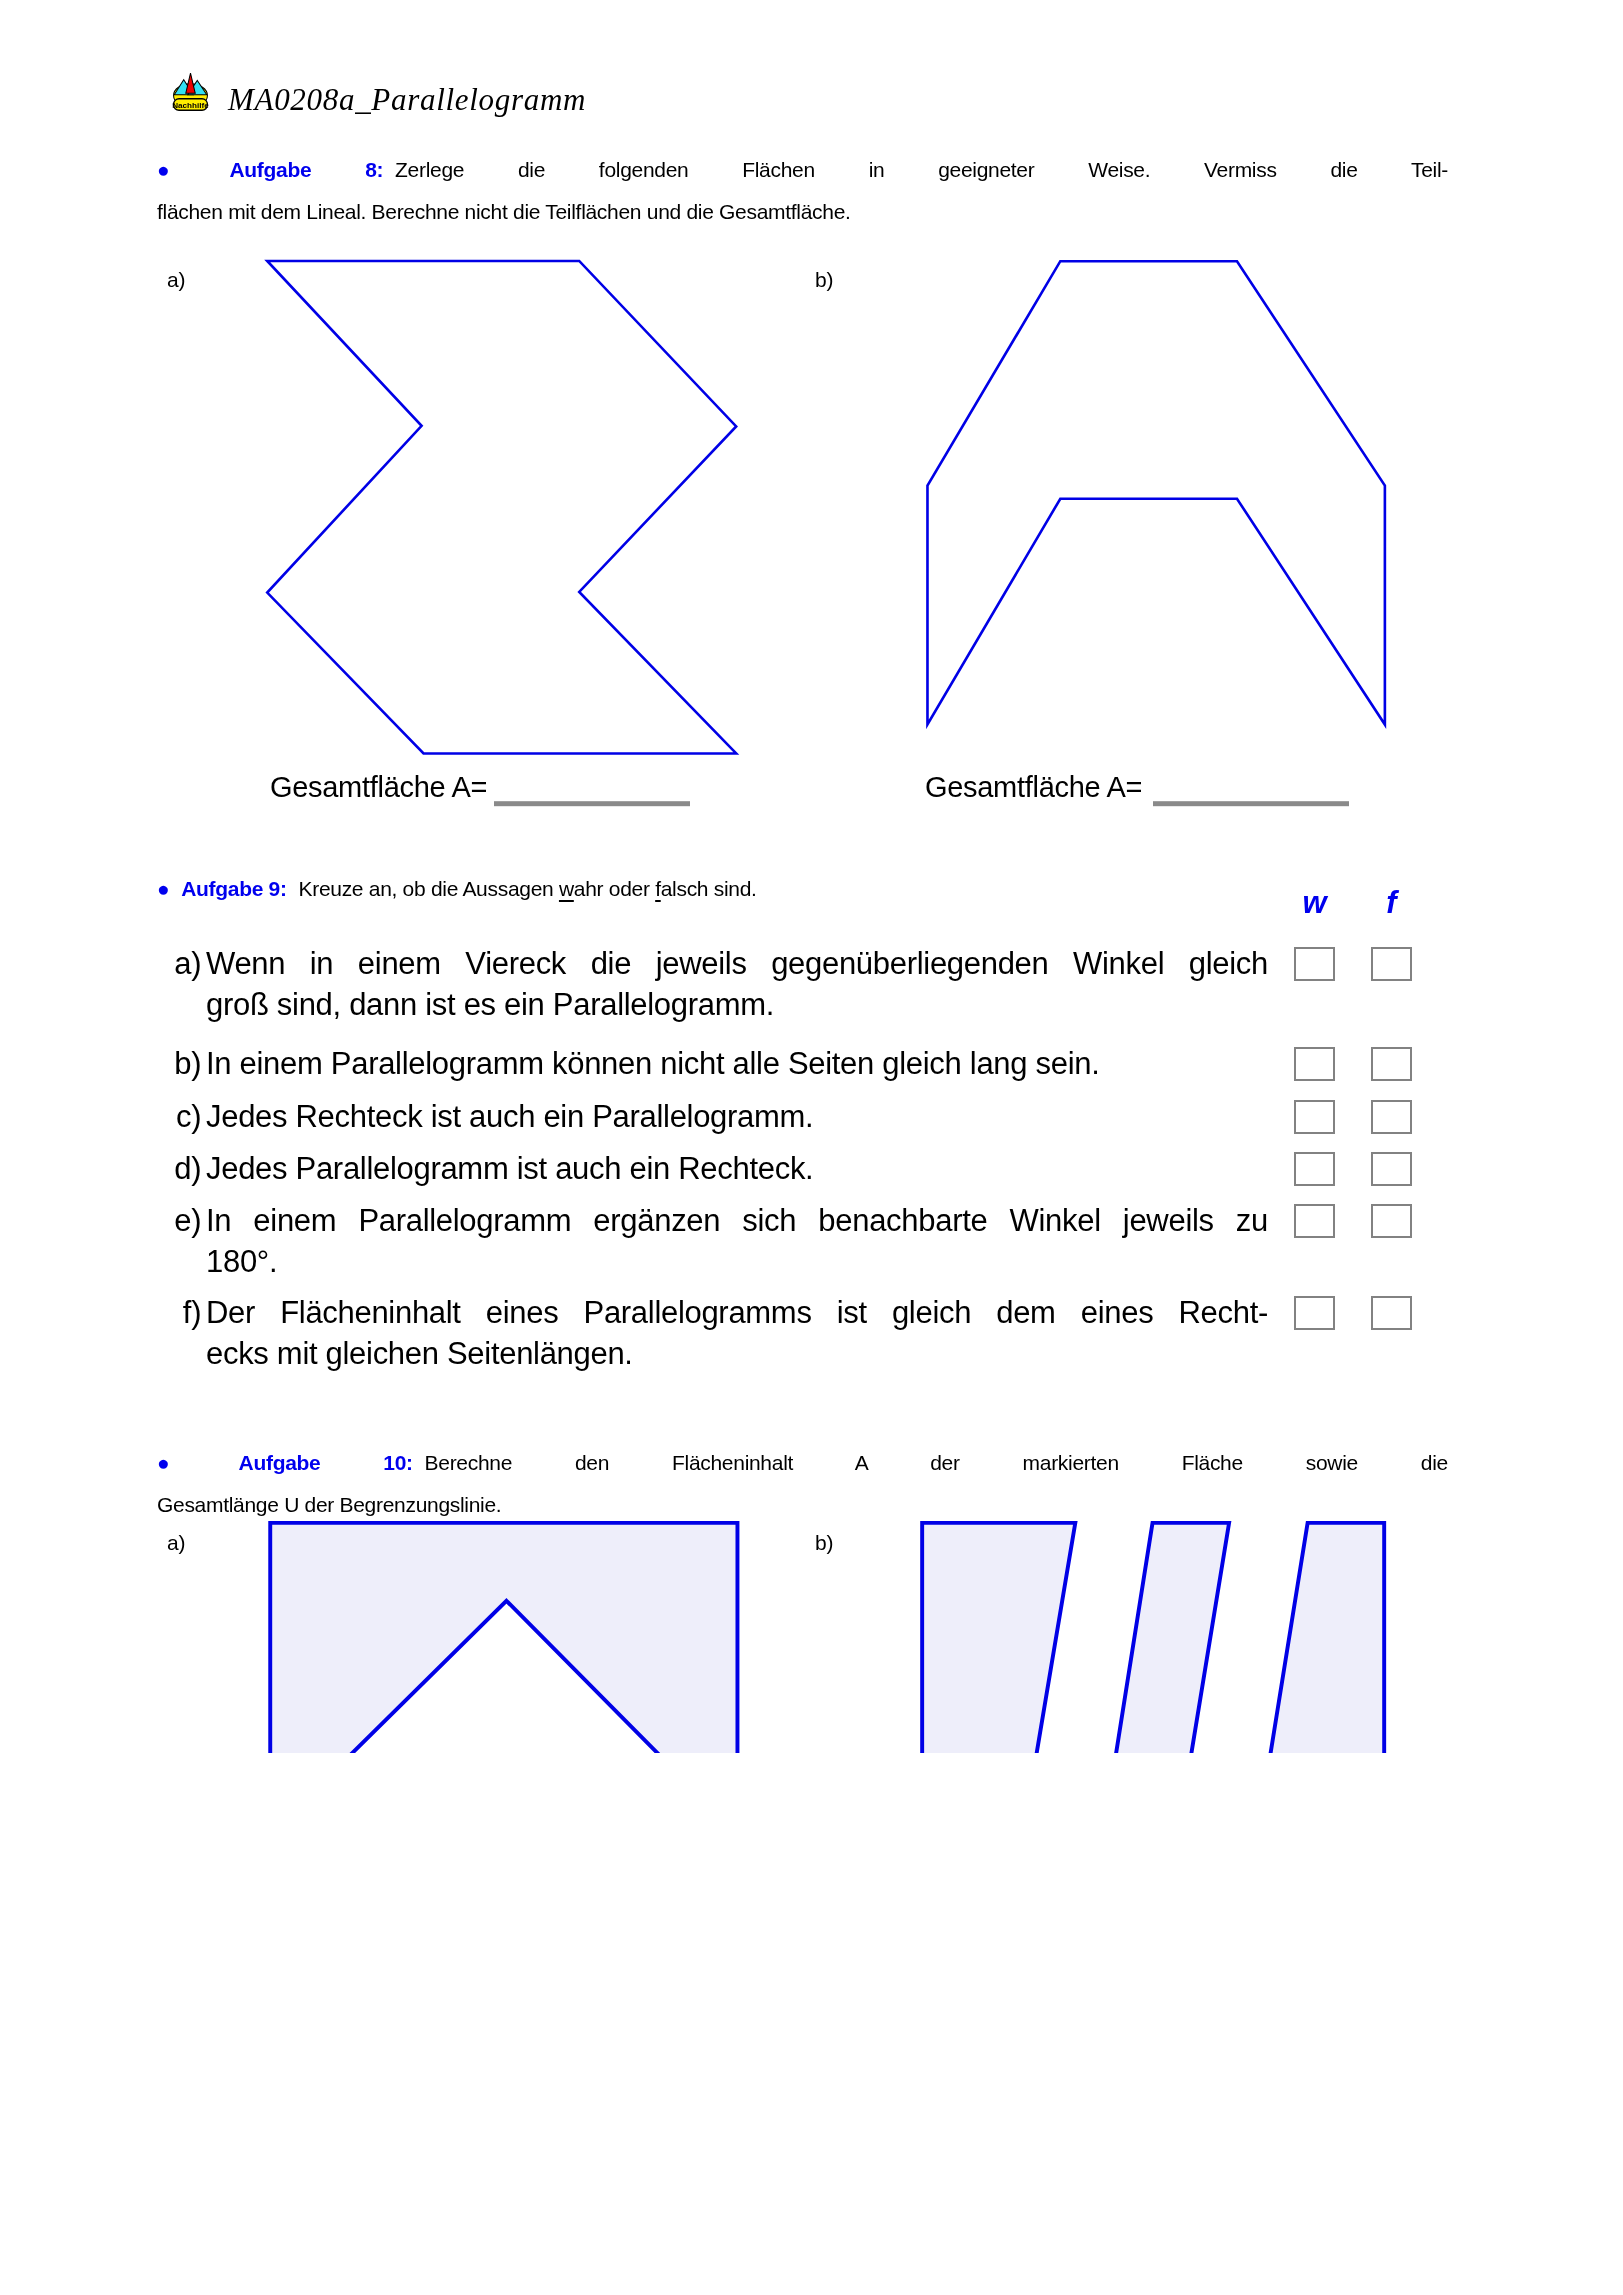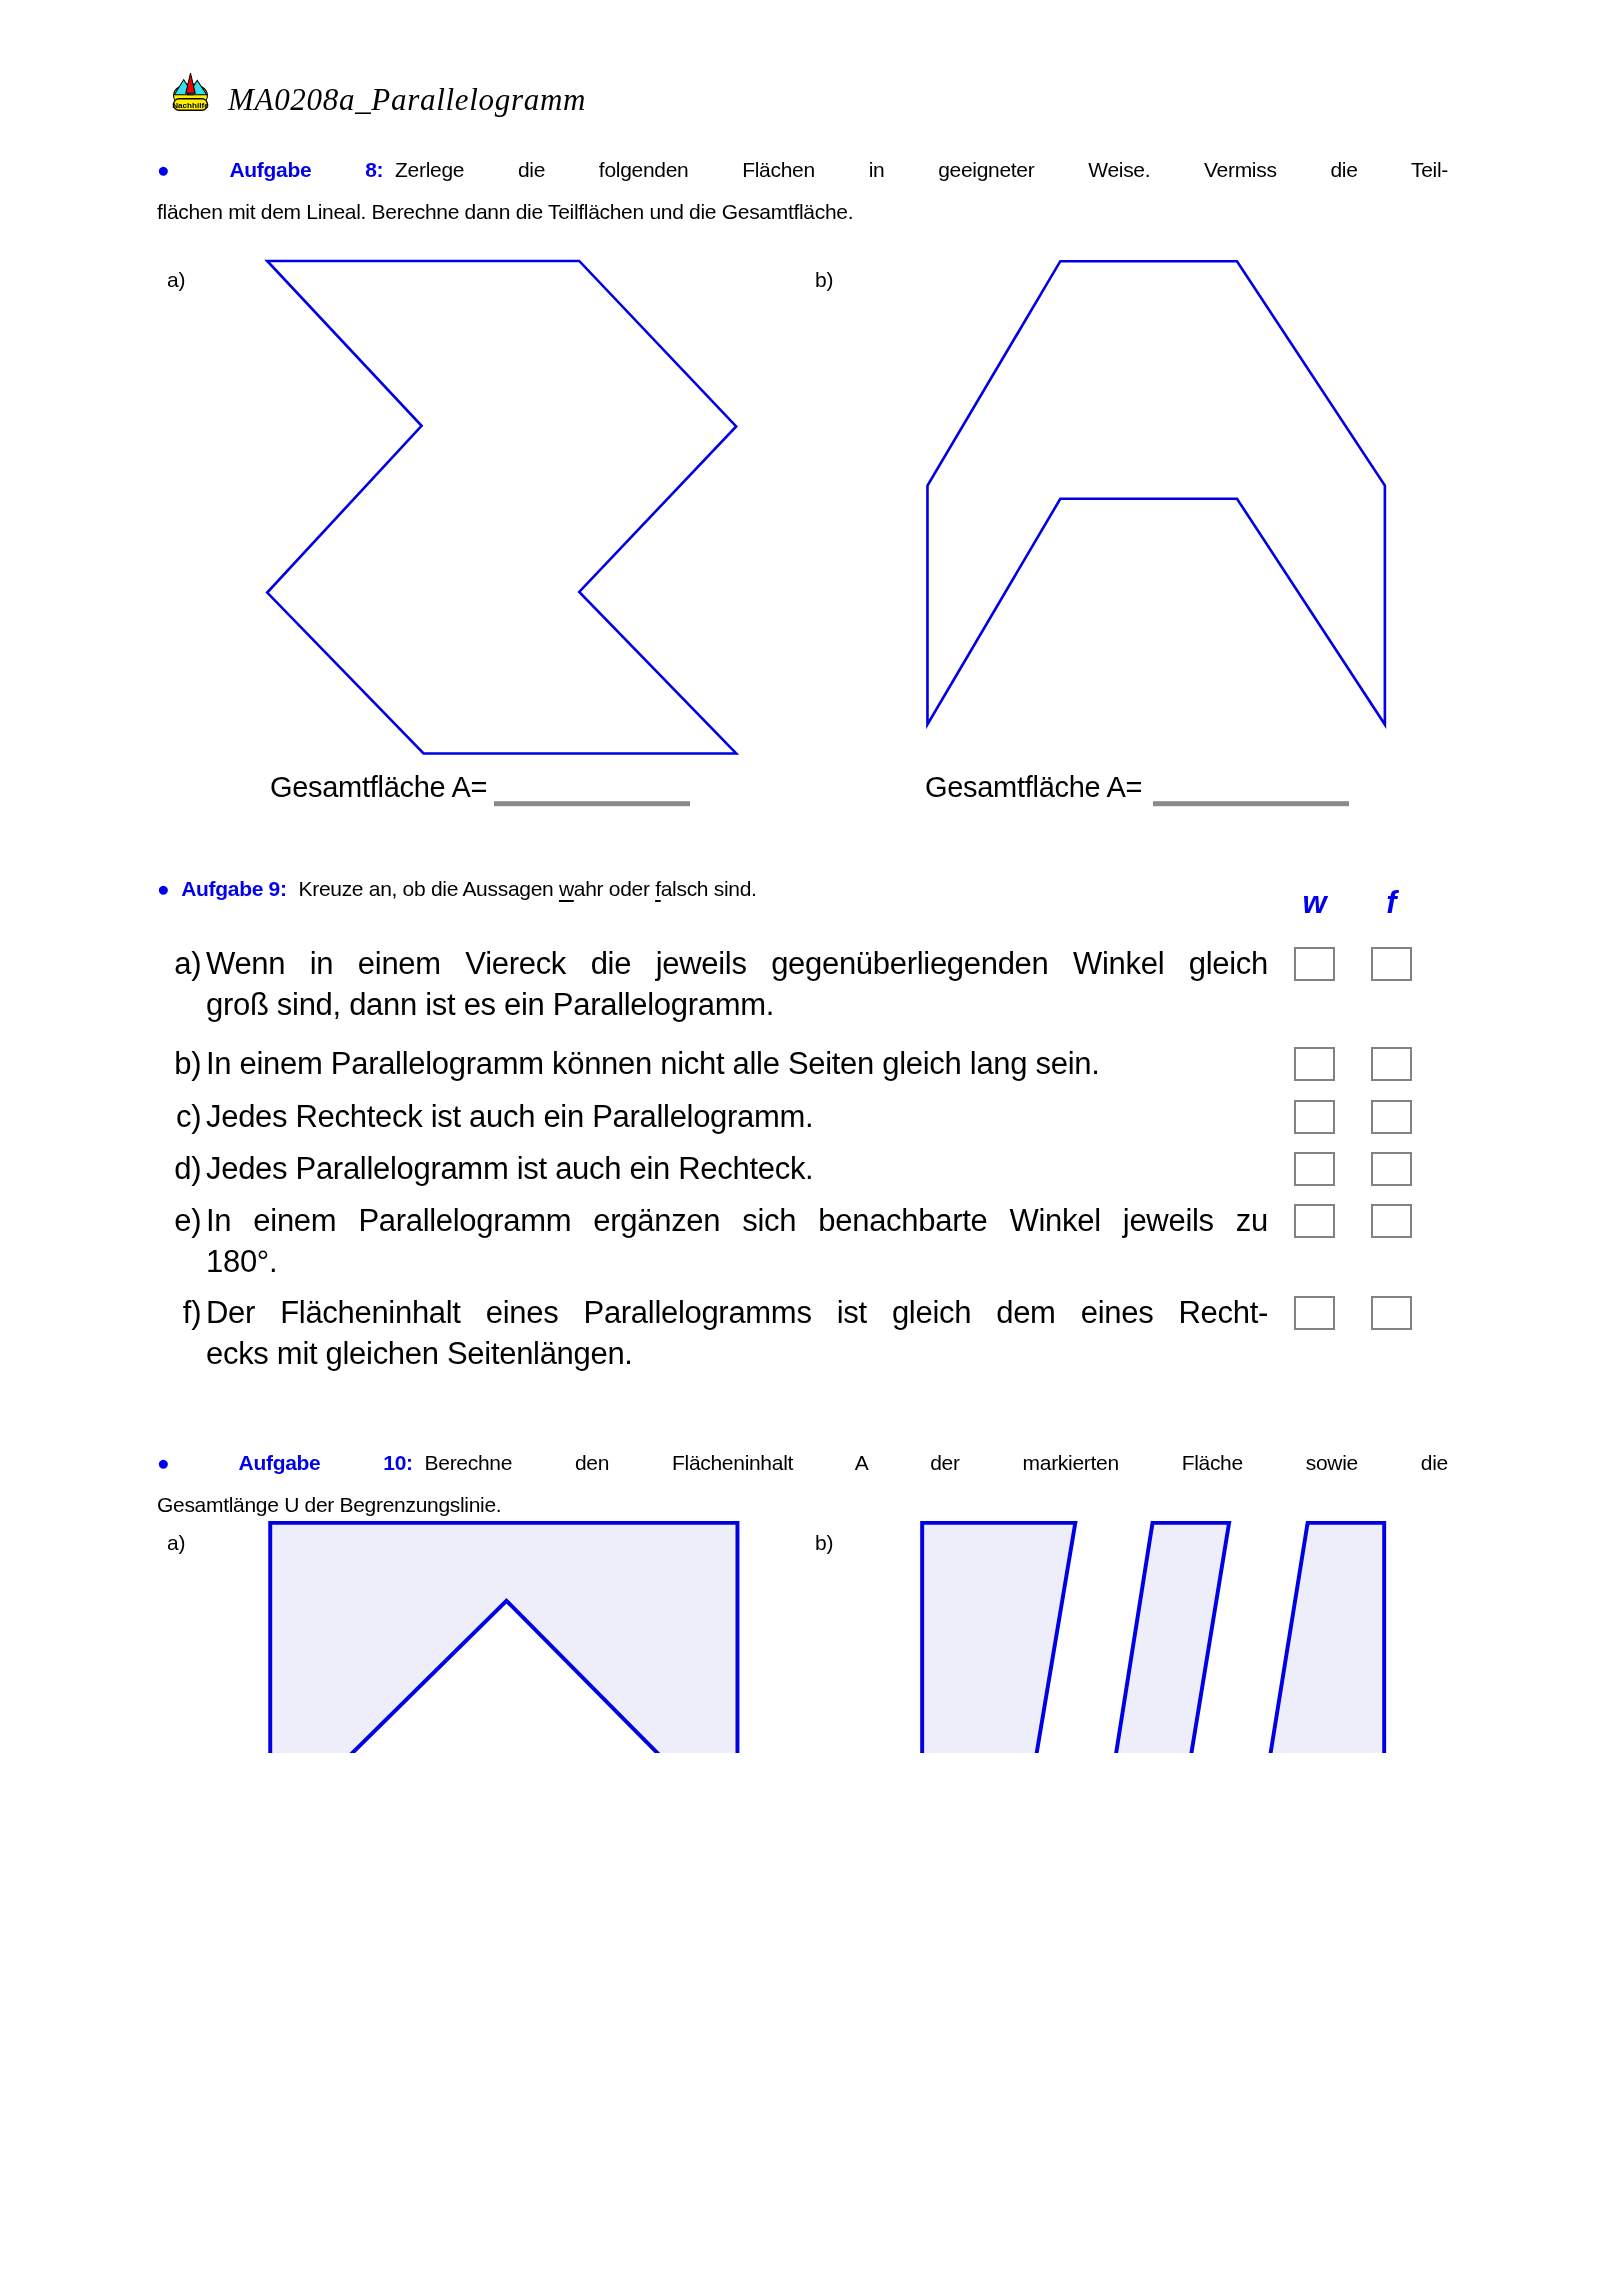--- a/index.html
+++ b/index.html
@@ -59,21 +59,21 @@
       <rect x="2" y="41" width="50" height="17" rx="8" fill="#FFEE00" stroke="#000000" stroke-width="2"></rect>
       <text x="27" y="54" text-anchor="middle" font-size="12" font-weight="bold" font-family="Liberation Sans, sans-serif" fill="#000000">Nachhilfe</text>
     </svg>
   </div>
   <div class="abs" id="doc-title" style="left:228px;top:82px;">MA0208a_Parallelogramm</div>
 
   <div class="abs para" style="left:157px;top:149px;width:1291px;">
     <div class="just">
       <span class="bullet">●</span><span class="tasklbl">Aufgabe 8:</span><span>Zerlege die folgenden Flächen in geeigneter Weise. Vermiss die Teil-</span>
     </div>
-    <div>flächen mit dem Lineal. Berechne dann die Teilflächen und die Gesamtfläche.</div>
+    <div>flächen mit dem Lineal. Berechne nicht die Teilflächen und die Gesamtfläche.</div>
   </div>
 
   <div class="abs para" style="left:167px;top:259px;">a)</div>
   <div class="abs para" style="left:815px;top:259px;">b)</div>
 
   <div class="abs" style="left:262px;top:254px;">
     <svg width="484" height="511" viewBox="0 0 740 780">
       <polygon fill="#FFFFFF" stroke="#0000E6" stroke-width="4" stroke-linejoin="miter" points="8,10 485,10 725,263 485,516 725,763 247,763 8,517 244,262"></polygon>
     </svg>
   </div>

